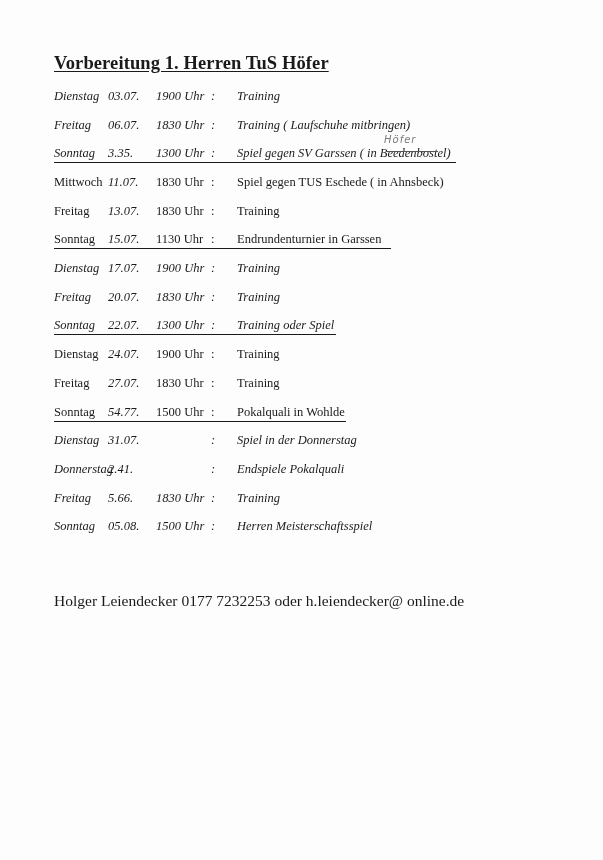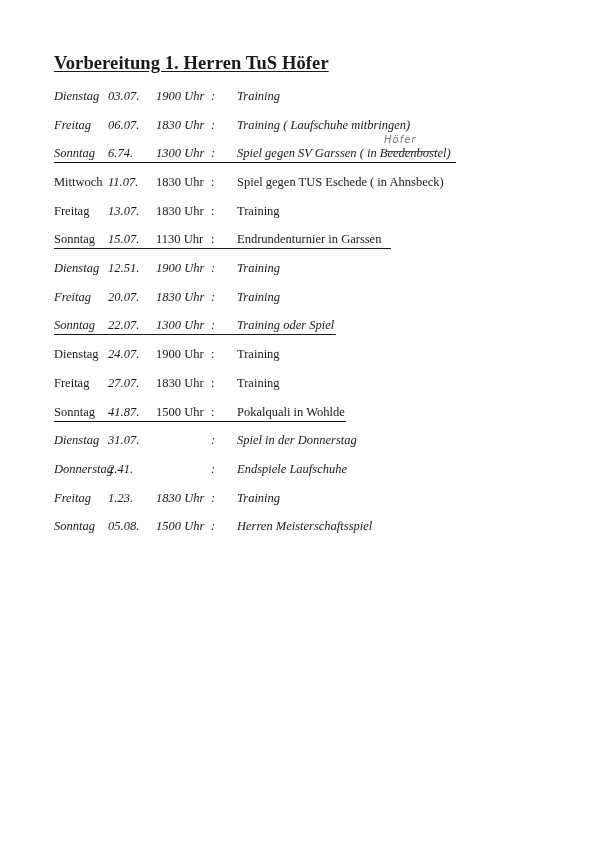--- a/index.html
+++ b/index.html
@@ -63,21 +63,21 @@
       </div>
       <div class="row italic" style="top: 118px;">
         <span class="c-day">Freitag</span>
         <span class="c-date">06.07.</span>
         <span class="c-time">1830 Uhr</span>
         <span class="c-colon">:</span>
         <span class="c-event">Training  ( Laufschuhe mitbringen)</span>
       </div>
       <div class="row italic underlined" style="top: 146px; --ul: 402px;">
         <span class="c-day">Sonntag</span>
-        <span class="c-date">6.74.</span>
+        <span class="c-date">3.35.</span>
         <span class="c-time">1300 Uhr</span>
         <span class="c-colon">:</span>
         <span class="c-event">Spiel gegen SV Garssen  ( in Beedenbostel)</span>
       </div>
       <div class="row" style="top: 175px;">
         <span class="c-day">Mittwoch</span>
         <span class="c-date">11.07.</span>
         <span class="c-time">1830 Uhr</span>
         <span class="c-colon">:</span>
         <span class="c-event">Spiel gegen TUS Eschede ( in Ahnsbeck)</span>
@@ -91,21 +91,21 @@
       </div>
       <div class="row underlined" style="top: 232px; --ul: 337px;">
         <span class="c-day">Sonntag</span>
         <span class="c-date">15.07.</span>
         <span class="c-time">1130 Uhr</span>
         <span class="c-colon">:</span>
         <span class="c-event">Endrundenturnier in Garssen</span>
       </div>
       <div class="row italic" style="top: 261px;">
         <span class="c-day">Dienstag</span>
-        <span class="c-date">12.51.</span>
+        <span class="c-date">17.07.</span>
         <span class="c-time">1900 Uhr</span>
         <span class="c-colon">:</span>
         <span class="c-event">Training</span>
       </div>
       <div class="row italic" style="top: 290px;">
         <span class="c-day">Freitag</span>
         <span class="c-date">20.07.</span>
         <span class="c-time">1830 Uhr</span>
         <span class="c-colon">:</span>
         <span class="c-event">Training</span>
@@ -126,51 +126,52 @@
       </div>
       <div class="row" style="top: 376px;">
         <span class="c-day">Freitag</span>
         <span class="c-date">27.07.</span>
         <span class="c-time">1830 Uhr</span>
         <span class="c-colon">:</span>
         <span class="c-event">Training</span>
       </div>
       <div class="row underlined" style="top: 405px; --ul: 292px;">
         <span class="c-day">Sonntag</span>
-        <span class="c-date">41.87.</span>
+        <span class="c-date">54.77.</span>
         <span class="c-time">1500 Uhr</span>
         <span class="c-colon">:</span>
         <span class="c-event">Pokalquali  in Wohlde</span>
       </div>
       <div class="row italic" style="top: 433px;">
         <span class="c-day">Dienstag</span>
         <span class="c-date">31.07.</span>
         <span class="c-time"></span>
         <span class="c-colon">:</span>
         <span class="c-event">Spiel in der Donnerstag</span>
       </div>
       <div class="row italic" style="top: 462px;">
         <span class="c-day">Donnerstag</span>
         <span class="c-date">2.41.</span>
         <span class="c-time"></span>
         <span class="c-colon">:</span>
-        <span class="c-event">Endspiele Laufschuhe</span>
+        <span class="c-event">Endspiele Pokalquali</span>
       </div>
       <div class="row italic" style="top: 491px;">
         <span class="c-day">Freitag</span>
-        <span class="c-date">1.23.</span>
+        <span class="c-date">5.66.</span>
         <span class="c-time">1830 Uhr</span>
         <span class="c-colon">:</span>
         <span class="c-event">Training</span>
       </div>
       <div class="row italic" style="top: 519px;">
         <span class="c-day">Sonntag</span>
         <span class="c-date">05.08.</span>
         <span class="c-time">1500 Uhr</span>
         <span class="c-colon">:</span>
         <span class="c-event">Herren Meisterschaftsspiel</span>
       </div>
     </div>
 
   <div class="handnote">Höfer</div>
   <div class="strike"></div>
 
+  <div class="contact">Holger Leiendecker  0177 7232253  oder h.leiendecker@ online.de</div>
 </div>
 
 </body></html>

